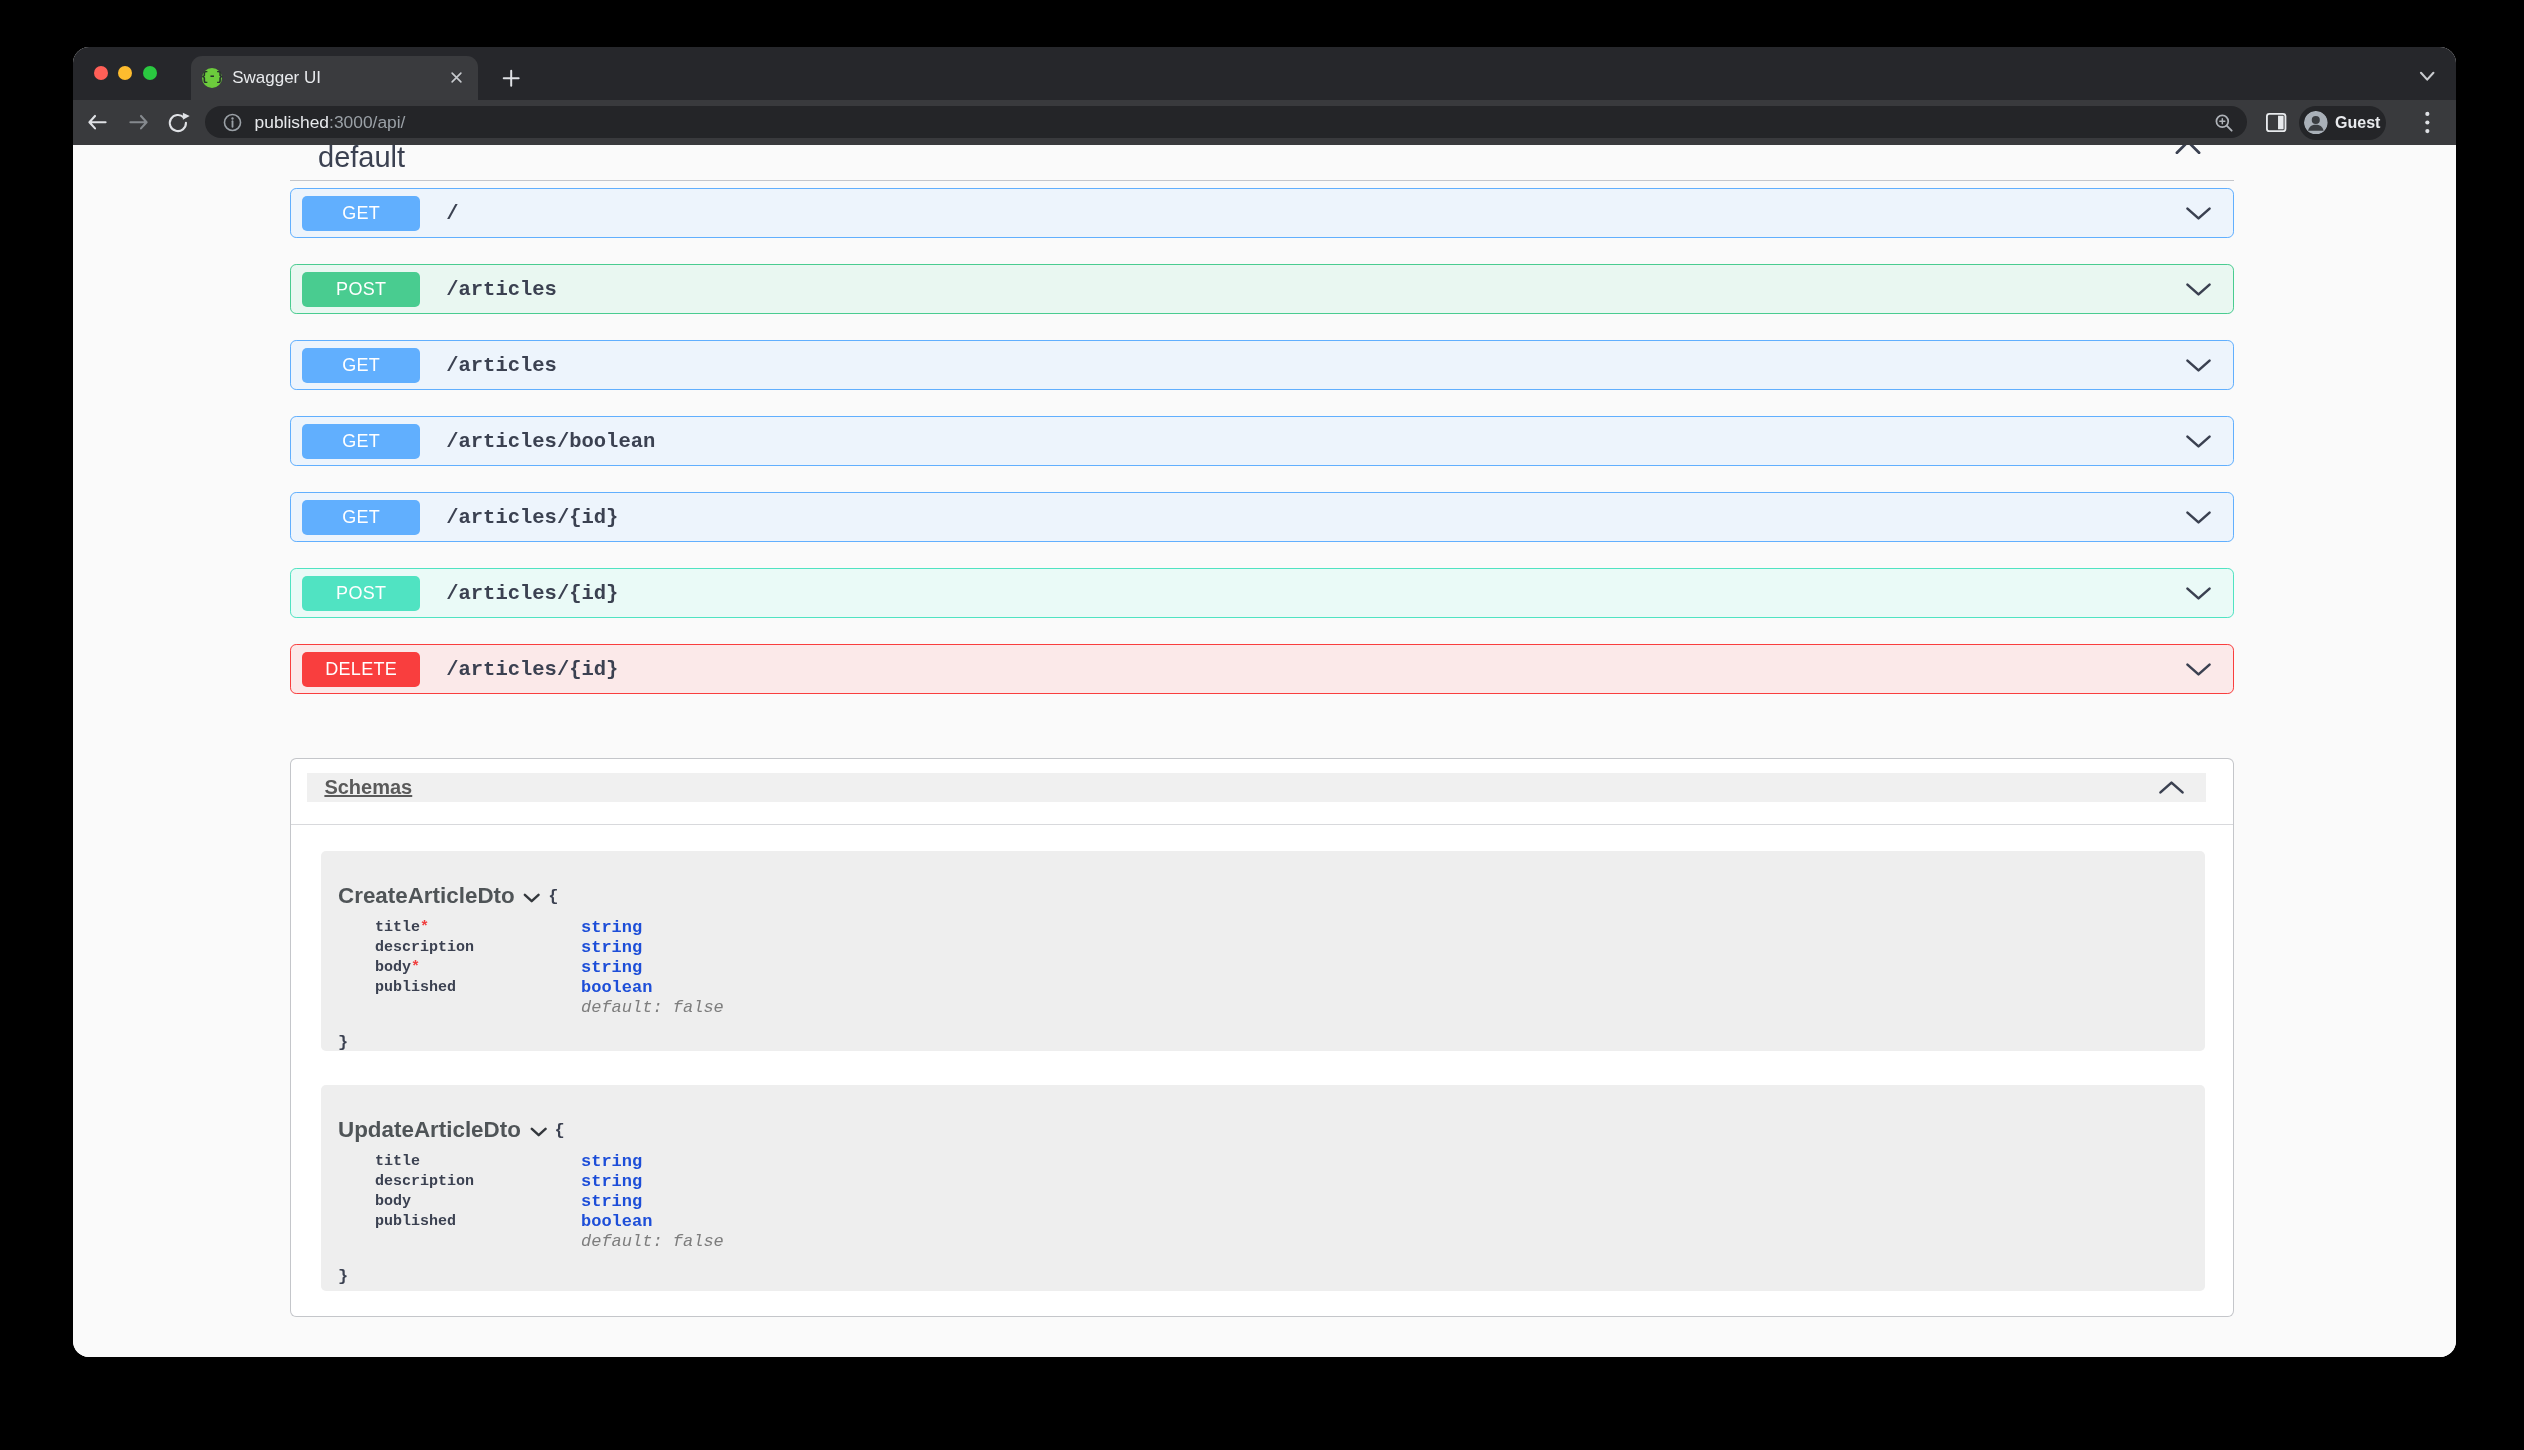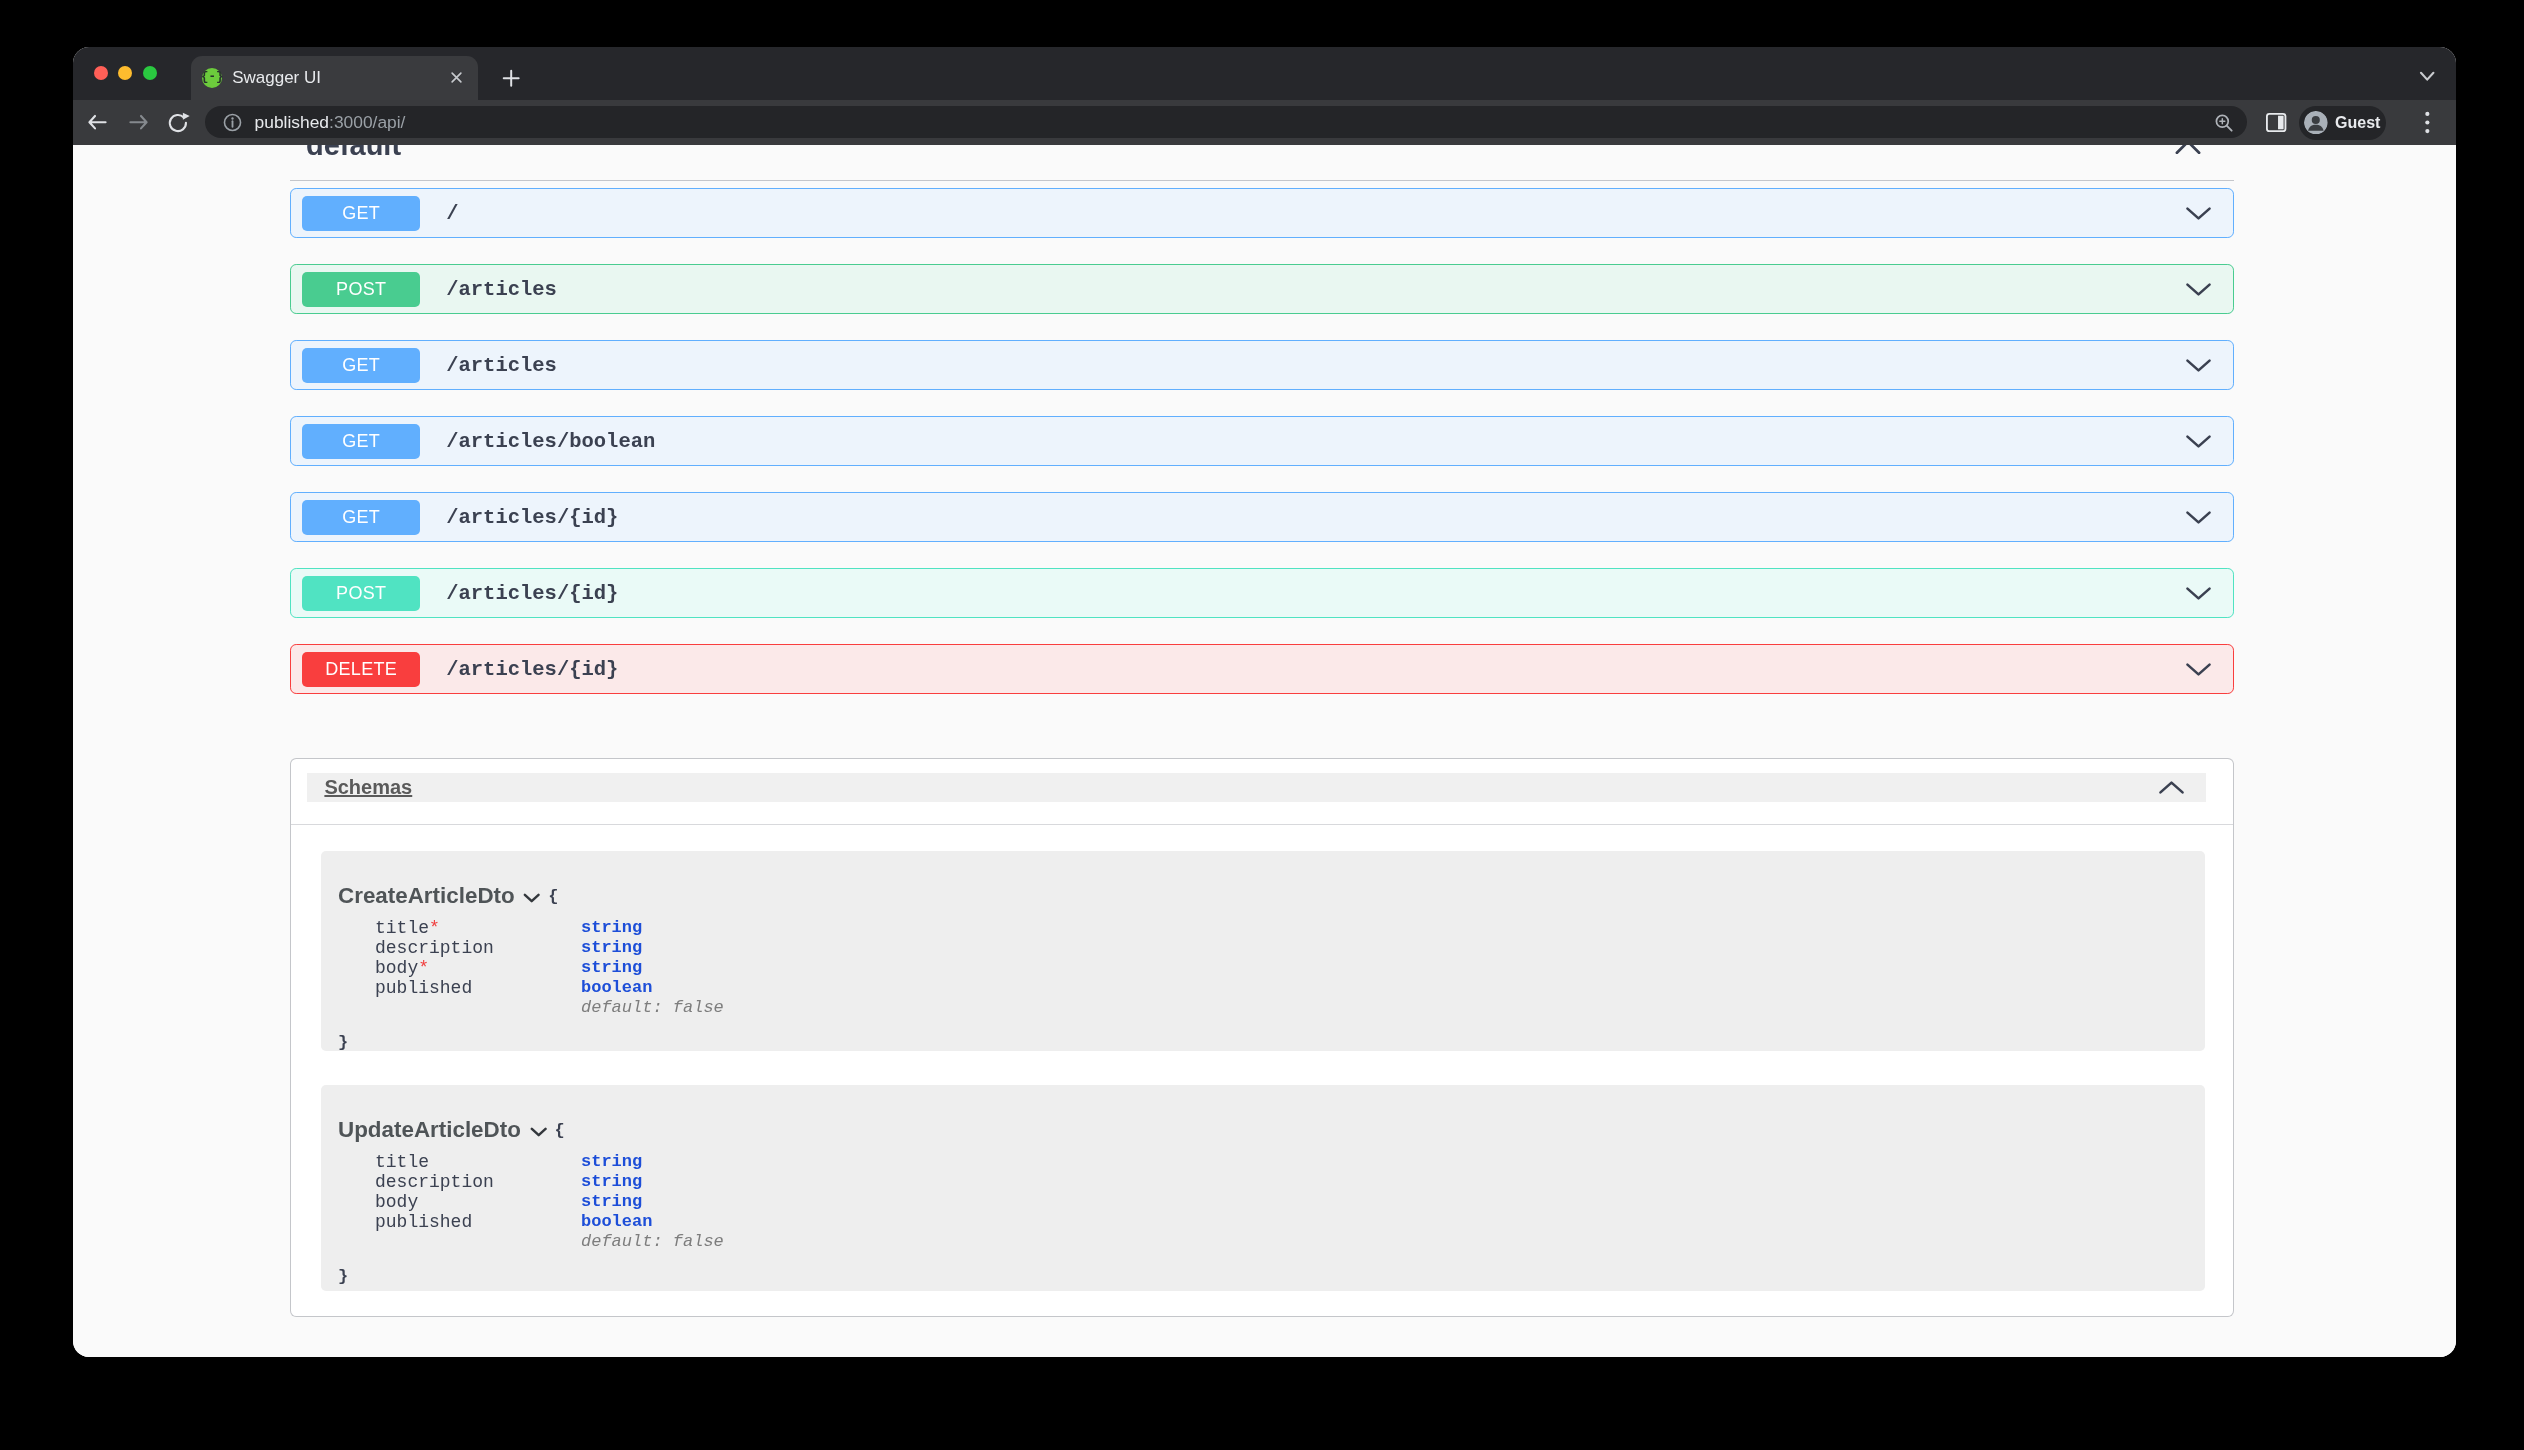--- a/index.html
+++ b/index.html
@@ -36,22 +36,22 @@
   .sidepanel-ic{position:absolute;left:2192px;top:12.4px;}
   .profile-pill{position:absolute;left:2226px;top:5.6px;width:87px;height:34px;border-radius:17px;
                 background:#242528;display:flex;align-items:center;}
   .avatar{width:23.6px;height:23.6px;border-radius:50%;margin-left:5px;flex:none;}
   .profile-name{margin-left:7.5px;color:#e8eaed;font-size:16px;font-weight:bold;}
   .dots-ic{position:absolute;left:2350px;top:9.3px;}
 
   
   .content{position:absolute;left:0;top:98px;width:100%;height:1212px;background:#fafafa;
            overflow:hidden;}
-  .group-title{position:absolute;left:233px;top:-16px;font-size:29px;font-weight:bold;
-               color:#3b4151;margin:0;}
+  .group-title{position:absolute;left:233px;top:-16px;font-size:29px;font-weight:normal;
+               color:#3b4151;margin:12px;}
   .group-chev{position:absolute;left:2100px;top:-7.5px;}
   .group-divider{position:absolute;left:217px;top:35px;width:1944px;height:1.2px;
                  background:rgba(59,65,81,.28);}
 
   .rows{position:absolute;left:217px;top:43px;width:1944px;display:flex;flex-direction:column;gap:26px;}
   .opblock{position:relative;height:50px;border-radius:6.2px;border:1.2px solid;display:flex;
            align-items:center;box-sizing:border-box;}
   .opblock.get{border-color:#61affe;background:#edf4fc;}
   .opblock.post{border-color:#49cc90;background:#e9f7f1;}
   .opblock.patch{border-color:#50e3c2;background:#eafaf7;}
@@ -78,22 +78,22 @@
   .model-box{position:absolute;left:30px;width:1884px;background:#eeeeee;border-radius:5px;
              box-sizing:border-box;padding:32px 0 0 17px;}
   .model-box.m0{top:92px;height:200px;}
   .model-box.m1{top:326px;height:206px;}
   .model-title-row{display:flex;align-items:center;}
   .model-title{font-size:22.4px;font-weight:bold;color:#4f5457;}
   .model-chev{margin:3.7px 7.5px 0 8.7px;}
   .brace{font-family:"Liberation Mono",monospace;font-size:17px;font-weight:bold;color:#3b4151;}
   .props{margin:8.7px 0 0 37px;}
   .prop-row{display:flex;line-height:20px;}
-  .prop-name-cell{width:206px;flex:none;font-family:"Liberation Mono",monospace;font-weight:normal;
-                  font-size:18px;color:#3b4151;}
+  .prop-name-cell{width:206px;flex:none;font-family:"Liberation Mono",monospace;font-weight:bold;
+                  font-size:15px;color:#3b4151;}
   .prop-star{color:#f03e3e;}
   .prop-type{font-family:"Liberation Mono",monospace;font-weight:bold;font-size:17px;color:#1d4ed8;}
   .prop-note{font-family:"Liberation Mono",monospace;font-style:italic;font-size:17px;color:#7d7d7d;}
   .close-brace{margin-top:15px;}
 </style>
 </head>
 <body>
 
 <div class="stage">
   <div class="window">

